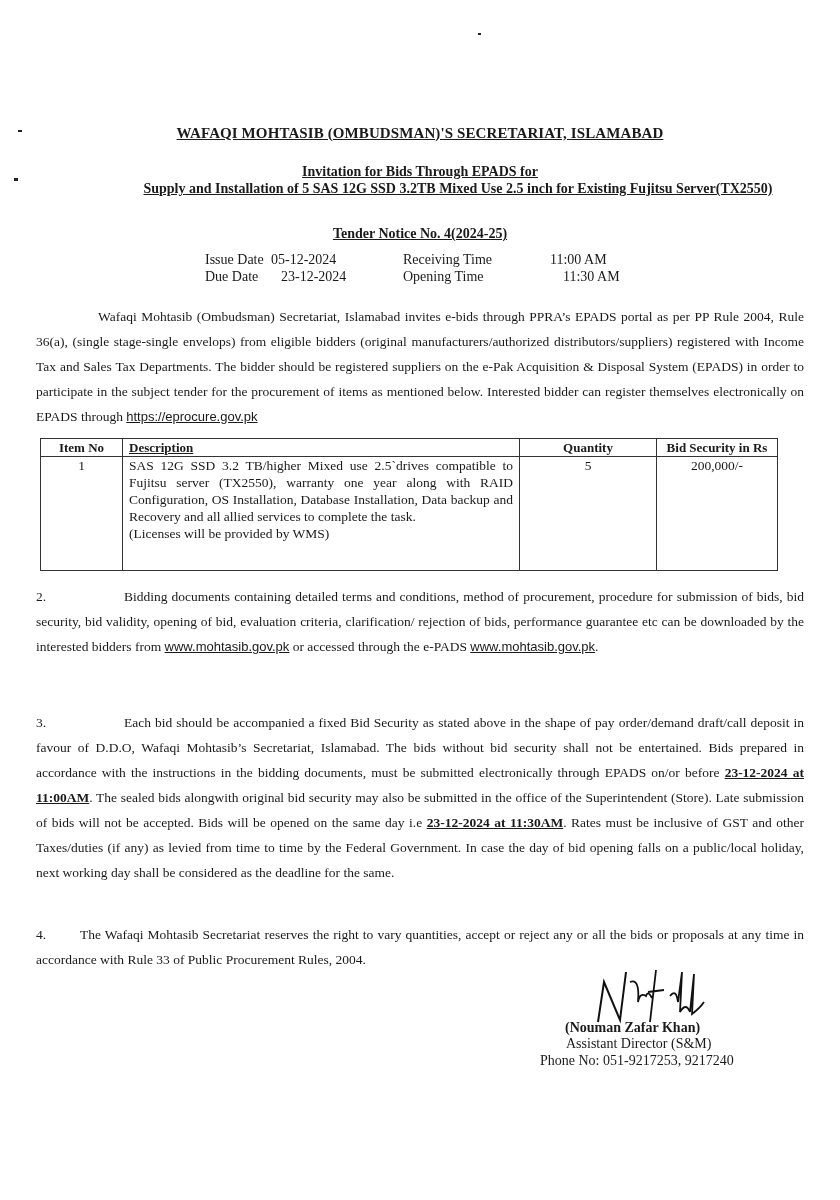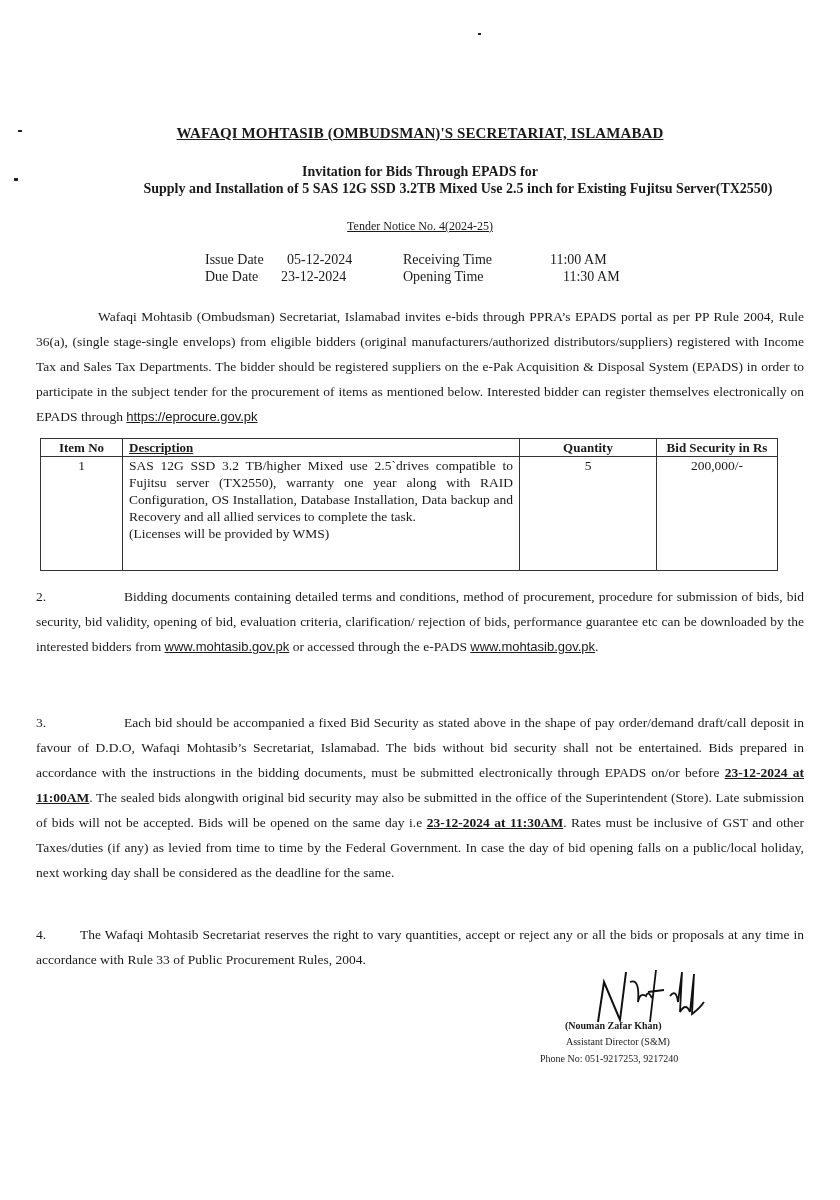--- a/index.html
+++ b/index.html
@@ -1,59 +1,59 @@
 <!DOCTYPE html>
 <html><head>
 <meta charset="utf-8">
 <style>
   html, body { margin: 0; padding: 0; background: #ffffff; }
   body { width: 840px; height: 1200px; position: relative; overflow: hidden;
          font-family: "Liberation Serif", "DejaVu Serif", serif; color: #1a1a1a; }
   .abs { position: absolute; }
-  .center { left: 0; width: 840px; text-align: center; }
+  .center { left: 0; width: 840px; text-align: center; text-decoration: underline; }
   .org { top: 125px; font-size: 15px; font-weight: bold; text-decoration: underline; letter-spacing: 0.1px; }
   .inv1 { top: 164px; font-size: 14px; font-weight: bold; }
   .inv2 { top: 181px; font-size: 14px; font-weight: bold; padding-left: 38px; }
-  .tender { top: 219px; font-size: 12px; font-weight: normal; text-decoration: underline; }
+  .tender { top: 226px; font-size: 14px; font-weight: bold; text-decoration: underline; }
   .meta { font-size: 14px; }
   .para { left: 20px; width: 800px; font-size: 13.5px; line-height: 25px; text-align: justify; }
   .para p { margin: 16px; }
   .indent { display: inline-block; width: 62px; }
   .num { display: inline-block; width: 88px; }
   .link { font-family: "Liberation Sans", "DejaVu Sans", sans-serif; text-decoration: underline; font-size: 13px; }
   .bu { font-weight: bold; text-decoration: underline; }
   .b { font-weight: normal; }
   table.items { position: absolute; left: 40px; top: 438px; width: 738px; border-collapse: collapse; font-size: 13.5px; }
   table.items th, table.items td { border: 1.3px solid #333; vertical-align: top; padding: 0 6px; }
   table.items th { font-weight: bold; font-size: 13px; line-height: 17px; }
   table.items td { line-height: 17px; }
   .c-item { width: 69px; text-align: center; }
   .c-desc { width: 384px; text-align: justify; }
   .c-qty { width: 124px; text-align: center; }
   .c-sec { text-align: center; }
-  .sig { font-size: 10px; }
+  .sig { font-size: 14px; }
   .sig-name { font-weight: bold; }
   .signature-glyph { position: absolute; left: 590px; top: 962px; }
   .stray { position: absolute; background: #222; }
 </style>
 </head>
 <body>
 
 <div class="stray" style="left:18px;top:130px;width:4px;height:2px;"></div>
 <div class="stray" style="left:14px;top:178px;width:4px;height:3px;"></div>
 <div class="stray" style="left:478px;top:33px;width:3px;height:2px;"></div>
 
 <div class="abs center org">WAFAQI MOHTASIB (OMBUDSMAN)'S SECRETARIAT, ISLAMABAD</div>
 <div class="abs center inv1">Invitation for Bids Through EPADS for</div>
 <div class="abs center inv2">Supply and Installation of 5 SAS 12G SSD 3.2TB Mixed Use 2.5 inch for Existing Fujitsu Server(TX2550)</div>
 <div class="abs center tender">Tender Notice No. 4(2024-25)</div>
 
 <div>
   <div class="abs meta" style="left:205px;top:252px;">Issue Date</div>
-  <div class="abs meta" style="left:287px;top:252px;">05-12-2024</div>
+  <div class="abs meta" style="left:271px;top:252px;">05-12-2024</div>
   <div class="abs meta" style="left:205px;top:269px;">Due Date</div>
   <div class="abs meta" style="left:281px;top:269px;">23-12-2024</div>
   <div class="abs meta" style="left:403px;top:252px;text-align:right;">Receiving Time</div>
   <div class="abs meta" style="left:550px;top:252px;">11:00 AM</div>
   <div class="abs meta" style="left:403px;top:269px;">Opening Time</div>
   <div class="abs meta" style="left:550px;top:269px;margin-left:13px;">11:30 AM</div>
 </div>
 
 <div class="abs para" style="top:288px;">
   <p><span class="indent"></span><span>Wafaqi Mohtasib (Ombudsman) Secretariat, Islamabad invites e-bids through PPRA’s EPADS portal as per PP Rule 2004, Rule 36(a), (single stage-single envelops) from eligible bidders (original manufacturers/authorized distributors/suppliers) registered with Income Tax and Sales Tax Departments. The bidder should be registered suppliers on the e-Pak Acquisition &amp; Disposal System (EPADS) in order to participate in the subject tender for the procurement of items as mentioned below. Interested bidder can register themselves electronically on EPADS through</span>

